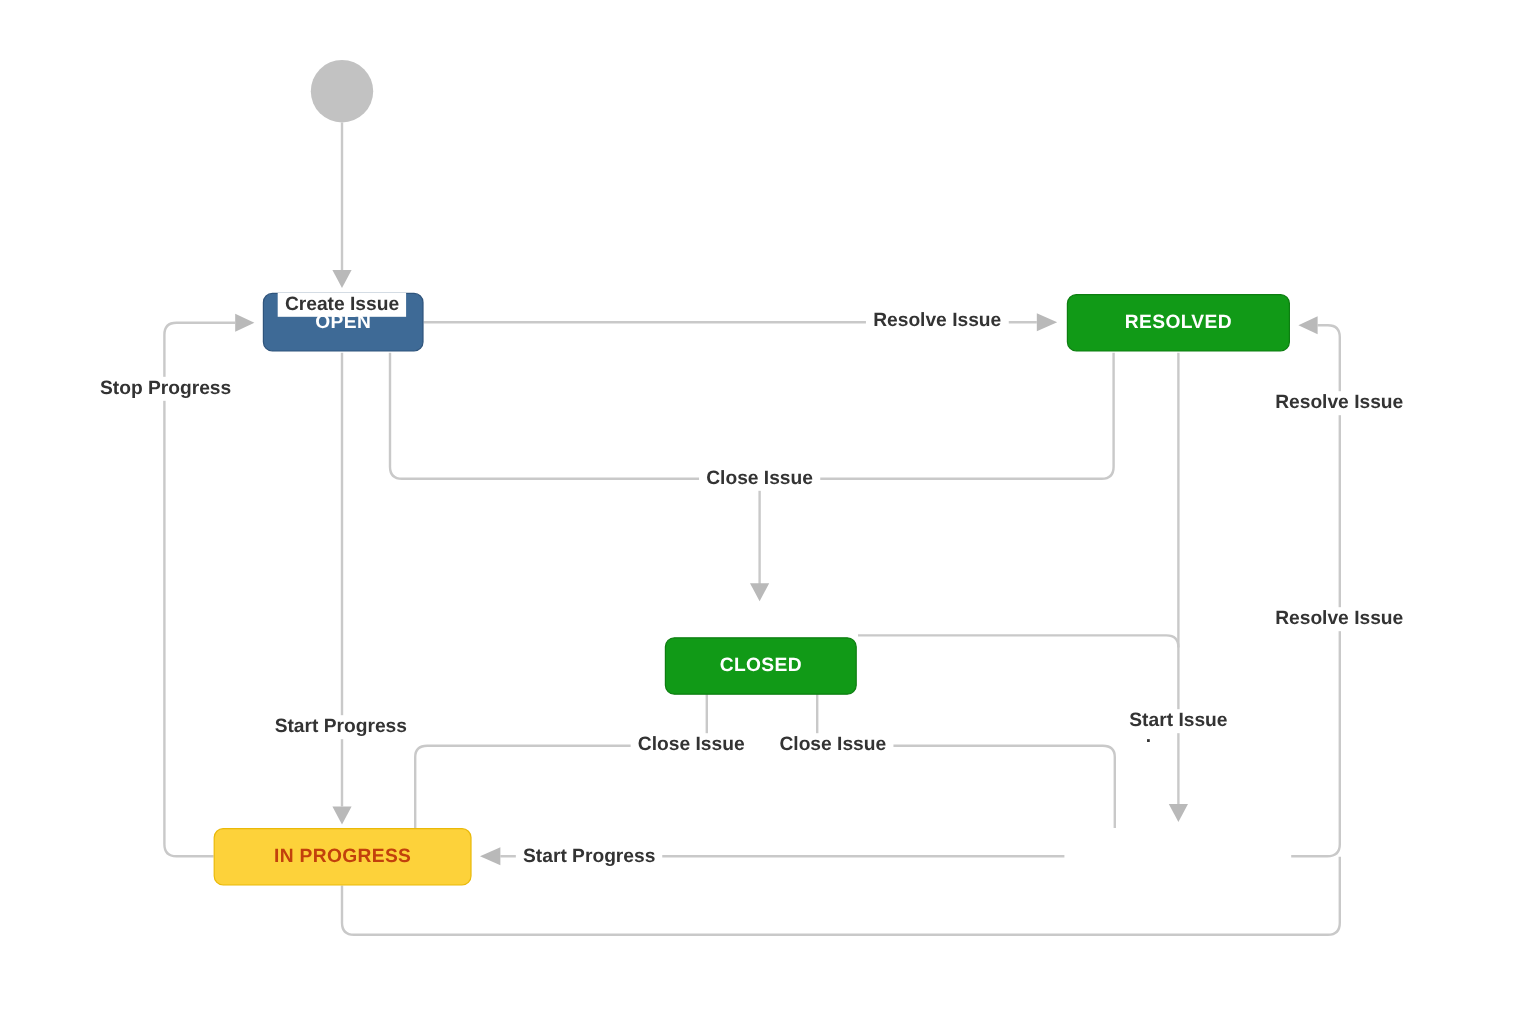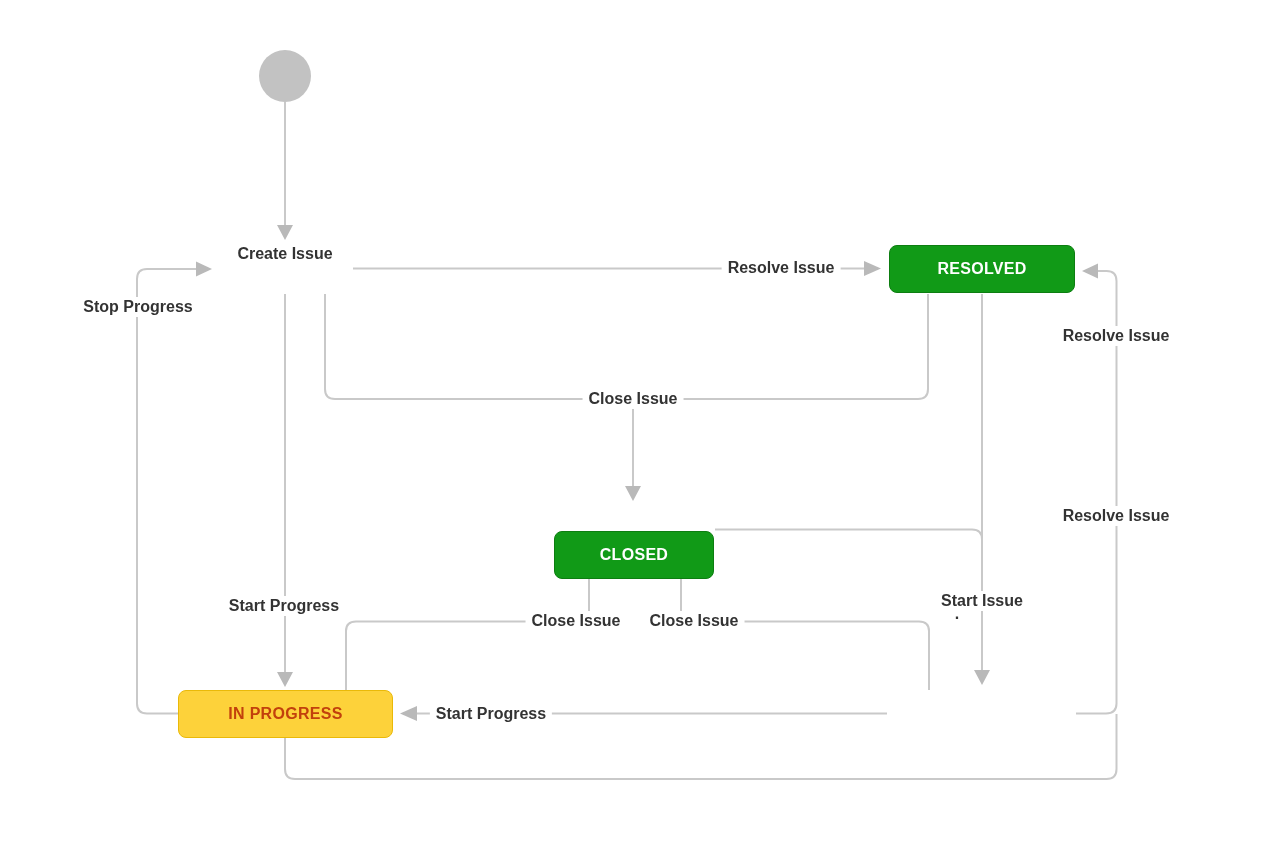--- a/index.html
+++ b/index.html
@@ -107,35 +107,36 @@
 
     <path class="edge-line" d="M178 713.5 H147 Q137 713.5 137 703.5 V279 Q137 269 147 269 H196"></path>
     <polygon class="arrowhead" points="196,261.5 196,276.5 212,269"></polygon>
 
     <path class="edge-line" d="M1076 713.5 H1106 Q1116.5 713.5 1116.5 703.5 V281 Q1116.5 271 1106.5 271 H1098"></path>
     <polygon class="arrowhead" points="1098,263.5 1098,278.5 1082,271"></polygon>
 
     <path class="edge-line" d="M285 738 V769 Q285 779 295 779 H1106.5 Q1116.5 779 1116.5 769 V714"></path>
   </svg>
 
+  <div class="node blue" style="left:219px; top:244px; width:134px; height:49px;">OPEN</div>
 
   <div class="node green" style="left:889px; top:245px; width:186px; height:48px;">RESOLVED</div>
 
   <div class="node green" style="left:554px; top:505px; width:160px; height:48px;margin-top:26px;">CLOSED</div>
 
   <div class="node yellow" style="left:178px; top:690px; width:215px; height:48px;">IN PROGRESS</div>
 
 
   <div class="edge-label" style="left:285px; top:211px;margin-top:43px;">Create Issue</div>
 
   <div class="edge-label" style="left:781px; top:268px;">Resolve Issue</div>
 
   <div class="edge-label" style="left:633px; top:399px;">Close Issue</div>
 
-  <div class="edge-label" style="left:138px; top:307px;">Stop Progress</div>
+  <div class="edge-label" style="left:138px; top:324px;">Stop Progress</div>
 
   <div class="edge-label" style="left:284px; top:606px;">Start Progress</div>
 
   <div class="edge-label" style="left:576px; top:621px;">Close Issue</div>
 
   <div class="edge-label" style="left:694px; top:621px;">Close Issue</div>
 
   <div class="edge-label" style="left:982px; top:601px;">Start Issue</div>
 
   <div class="stray-dot" style="left:957px; top:614px;">.</div>

